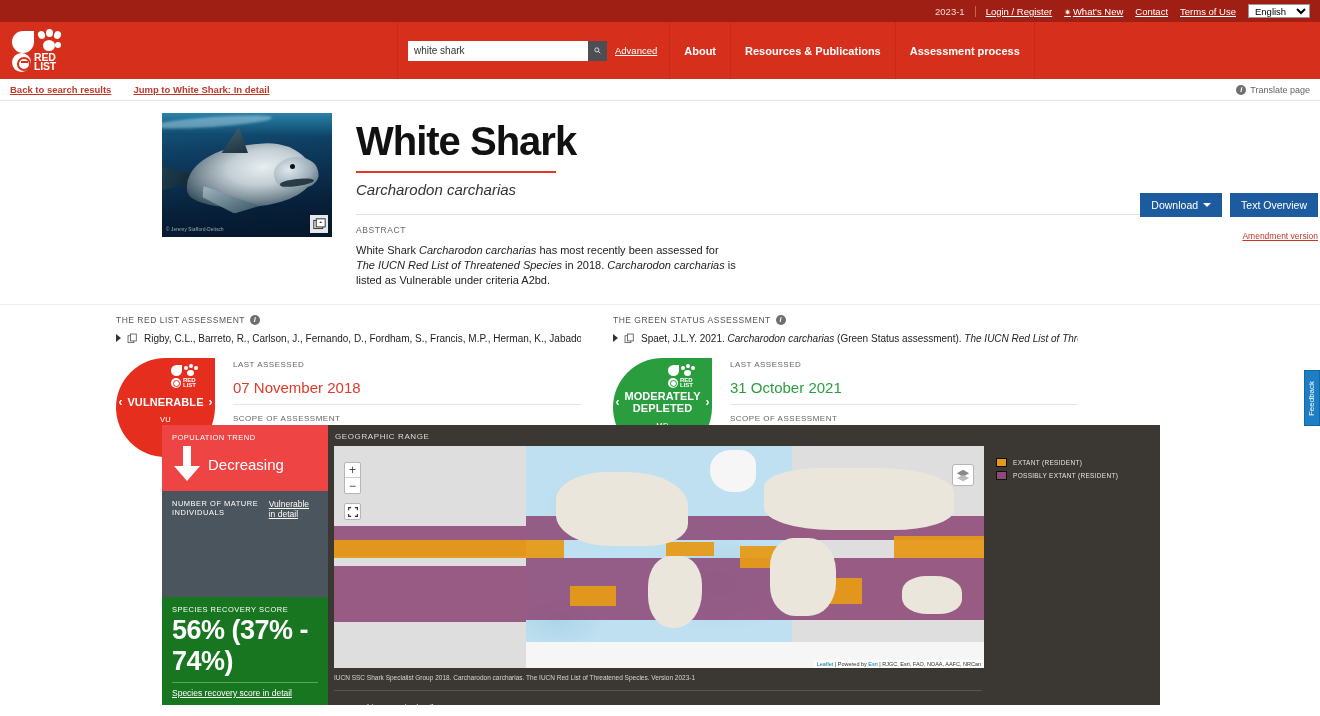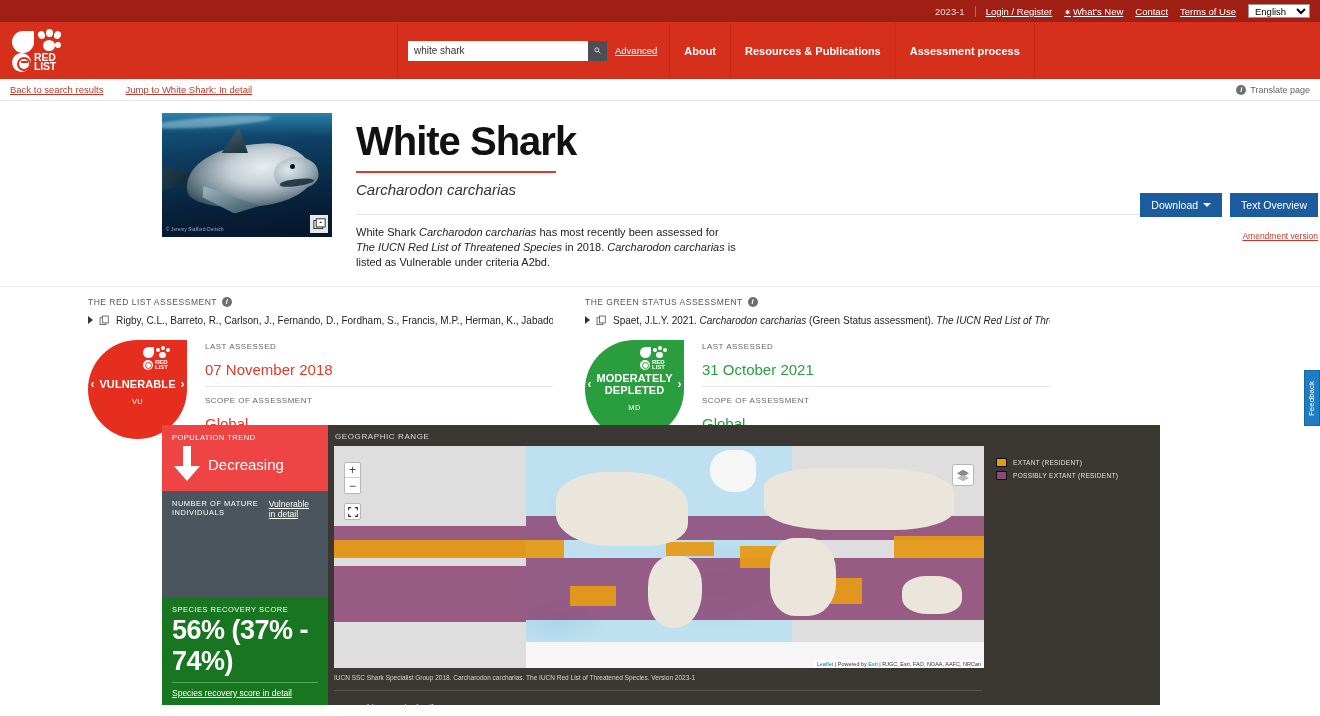--- a/index.html
+++ b/index.html
@@ -101,21 +101,21 @@
     border-right:1px solid #c4291a; white-space:nowrap;
   }
   .nav a.support { background:#fdc57f; color:#2b2b2b; }
 
   
   .crumbs {
     height:22px; display:flex; align-items:center;
     border-bottom:1px solid #e6e6e6; padding-left:10px; padding-right:10px;
     font-size:9.5px; position:relative;
   }
-  .crumbs a { color:#c0392b; text-decoration:underline; margin-right:22px; }
+  .crumbs a { color:#c0392b; text-decoration:underline; margin-right:22px;font-weight:bold; }
   .translate {
     position:absolute; right:10px; display:flex; align-items:center; gap:4px;
     color:#666; font-size:9px;
   }
   .info-dot {
     width:10px; height:10px; border-radius:50%; background:#6f6f6f;
     color:#fff; font-size:7.5px; line-height:10px; text-align:center;
     font-weight:bold; font-style:italic; display:inline-block;
   }
 
@@ -211,21 +211,21 @@
     display:flex; align-items:center; gap:5px; white-space:nowrap;
   }
   .caret { width:0;height:0;border-left:4px solid transparent;border-right:4px solid transparent;border-top:4px solid #fff; }
   .amend {
     margin-top:14px; font-size:8.5px; color:#c0392b; text-decoration:underline;
   }
 
   
   .assess-wrap {
     margin-top:16px; border-top:1px solid #ececec; padding-top:10px;
-    display:flex; padding-left:88px; padding-right:160px; gap:32px;
+    display:flex; padding-left:116px; padding-right:160px; gap:32px;
   }
   .assess-col { width:465px; }
   .assess-head {
     font-size:8.5px; letter-spacing:.5px; color:#555;
     display:flex; align-items:center; gap:5px;
   }
   .cite-row {
     display:flex; align-items:center; gap:6px; margin-top:8px;
     font-size:10px; color:#222; white-space:nowrap; overflow:hidden;
   }
@@ -490,20 +490,21 @@
           <polygon points="9.5,4 11.3,6.2 7.7,6.2" fill="#333"></polygon>
         </svg>
       </div>
     </div>
 
     <div class="hero-text">
       <h1 class="species-title">White Shark</h1>
       <div class="title-rule"></div>
       <div class="sci-name">Carcharodon carcharias</div>
       <div class="sci-rule"></div>
+      <div class="abstract-label">ABSTRACT</div>
       <div class="abstract-text">
         <span>White Shark </span><i>Carcharodon carcharias</i><span> has most recently been assessed for </span><i>The IUCN Red List of Threatened Species</i><span> in 2018. </span><i>Carcharodon carcharias</i><span> is listed as Vulnerable under criteria A2bd.</span>
       </div>
     </div>
 
     <div class="hero-actions">
       <div class="btn-row">
         <button class="btn">
           <span>Download</span>
           <span class="caret"></span>

